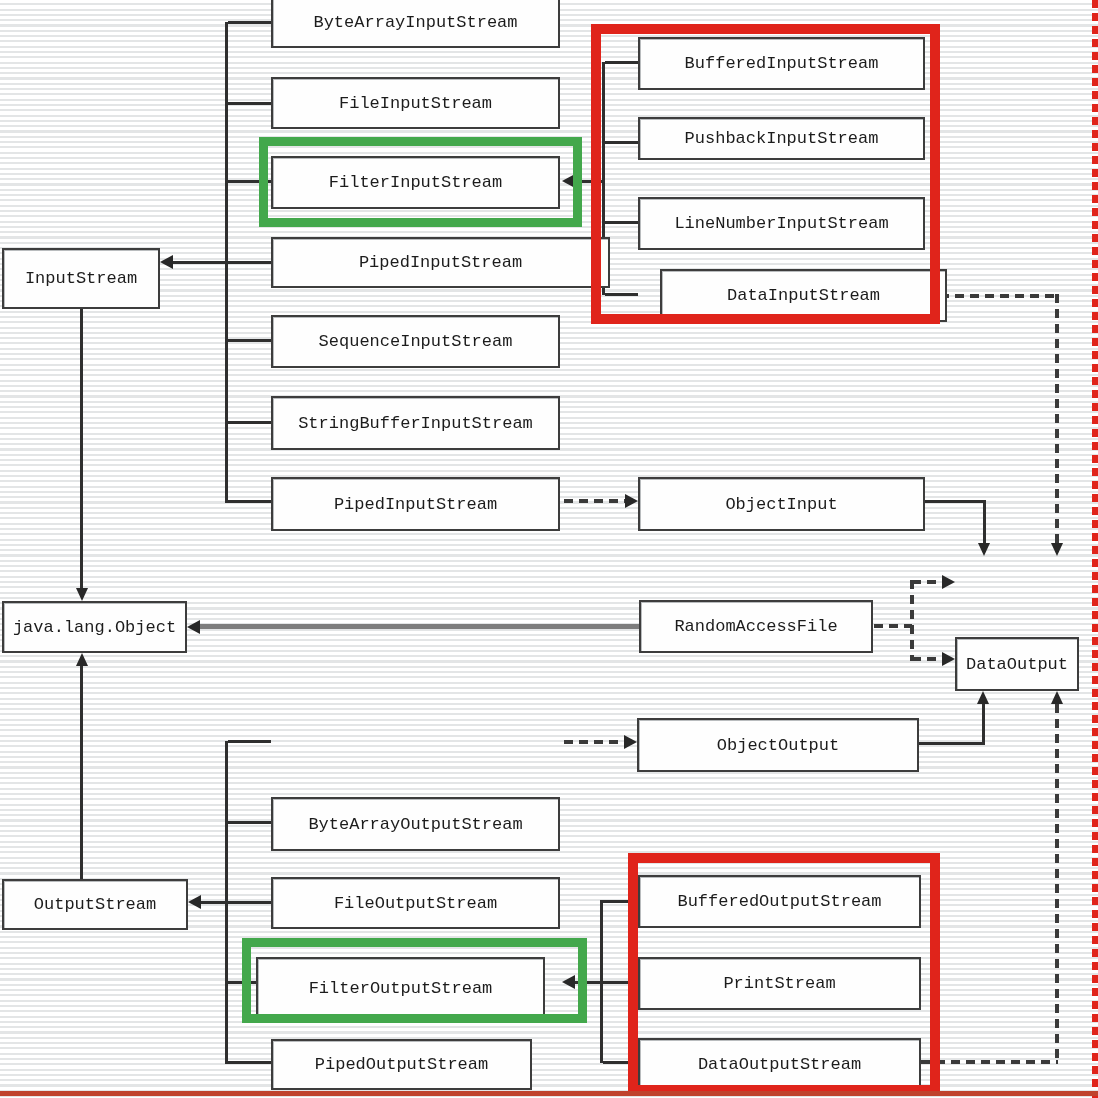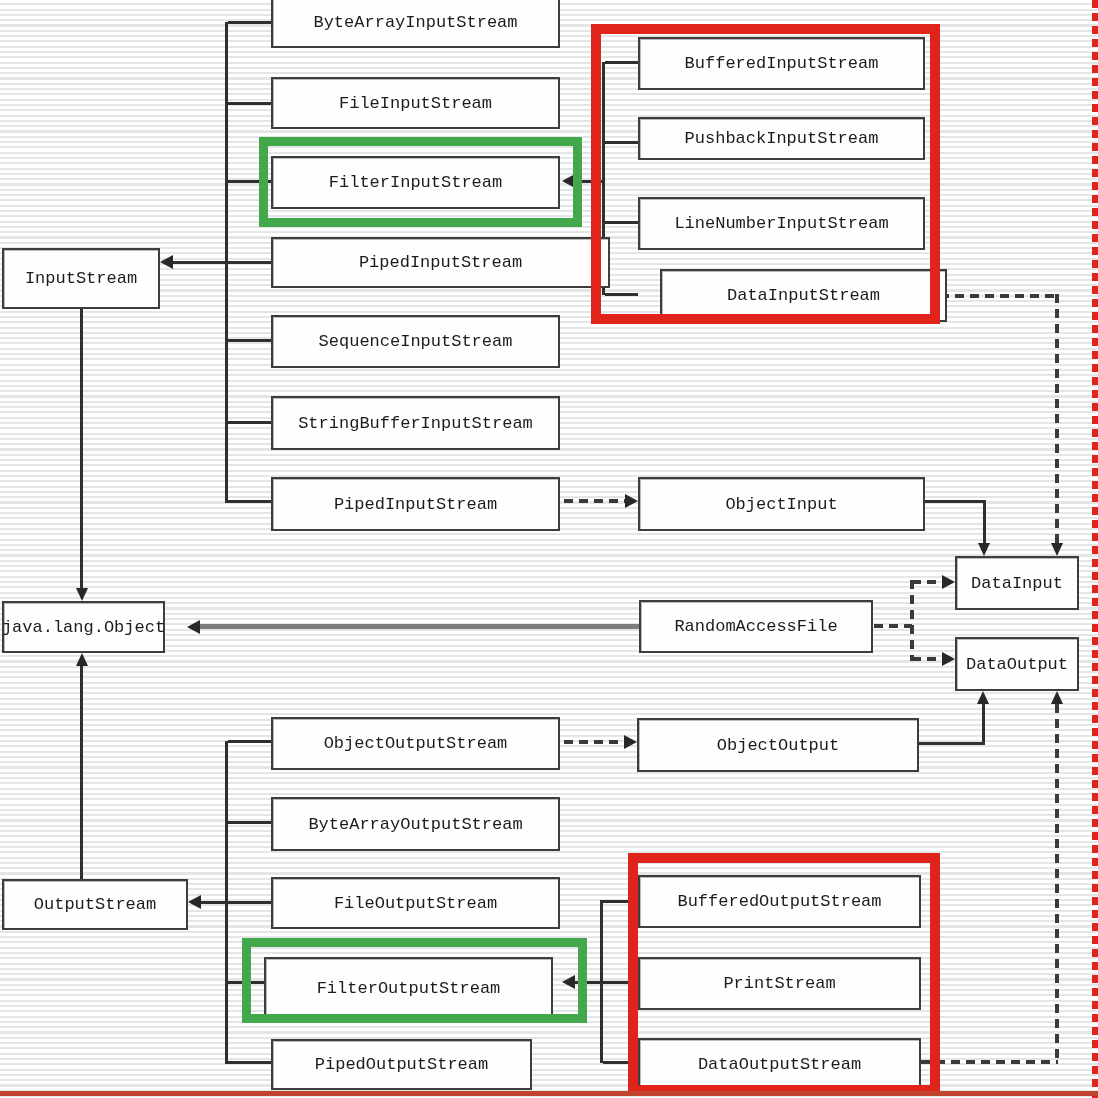--- a/index.html
+++ b/index.html
@@ -107,36 +107,34 @@
 
   <div class="node" style="left:271px;top:-4px;width:289px;height:52px">ByteArrayInputStream</div>
   <div class="node" style="left:271px;top:77px;width:289px;height:52px">FileInputStream</div>
   <div class="node" style="left:271px;top:156px;width:289px;height:53px">FilterInputStream</div>
   <div class="node" style="left:271px;top:237px;width:339px;height:51px">PipedInputStream</div>
   <div class="node" style="left:271px;top:315px;width:289px;height:53px">SequenceInputStream</div>
   <div class="node" style="left:271px;top:396px;width:289px;height:54px">StringBufferInputStream</div>
   <div class="node" style="left:271px;top:477px;width:289px;height:54px">PipedInputStream</div>
 
   <div class="node" style="left:2px;top:248px;width:158px;height:61px">InputStream</div>
-  <div class="node" style="left:2px;top:601px;width:163px;height:52px">java.lang.Object</div>
+  <div class="node" style="left:2px;top:601px;width:185px;height:52px">java.lang.Object</div>
   <div class="node" style="left:2px;top:879px;width:186px;height:51px">OutputStream</div>
 
-  <div class="node" style="left:271px;top:717px;width:289px;height:53px">ObjectOutputStream</div>
   <div class="node" style="left:271px;top:797px;width:289px;height:54px">ByteArrayOutputStream</div>
   <div class="node" style="left:271px;top:877px;width:289px;height:52px">FileOutputStream</div>
-  <div class="node" style="left:264px;top:957px;width:289px;height:62px">FilterOutputStream</div>
+  <div class="node" style="left:256px;top:957px;width:289px;height:62px">FilterOutputStream</div>
   <div class="node" style="left:271px;top:1039px;width:261px;height:51px">PipedOutputStream</div>
 
   <div class="node" style="left:638px;top:37px;width:287px;height:53px">BufferedInputStream</div>
   <div class="node" style="left:638px;top:117px;width:287px;height:43px">PushbackInputStream</div>
   <div class="node" style="left:638px;top:197px;width:287px;height:53px">LineNumberInputStream</div>
   <div class="node" style="left:660px;top:269px;width:287px;height:53px">DataInputStream</div>
 
   <div class="node" style="left:638px;top:477px;width:287px;height:54px">ObjectInput</div>
-  <div class="node" style="left:955px;top:556px;width:124px;height:54px">DataInput</div>
   <div class="node" style="left:955px;top:637px;width:124px;height:54px">DataOutput</div>
   <div class="node" style="left:639px;top:600px;width:234px;height:53px">RandomAccessFile</div>
   <div class="node" style="left:637px;top:718px;width:282px;height:54px">ObjectOutput</div>
 
   <div class="node" style="left:638px;top:875px;width:283px;height:53px">BufferedOutputStream</div>
   <div class="node" style="left:638px;top:1038px;width:283px;height:53px">DataOutputStream</div>
   <div class="node" style="left:638px;top:957px;width:283px;height:53px">PrintStream</div>
 
   <div class="frame green" style="left:259px;top:137px;width:323px;height:90px"></div>
   <div class="frame green" style="left:242px;top:938px;width:345px;height:85px"></div>

